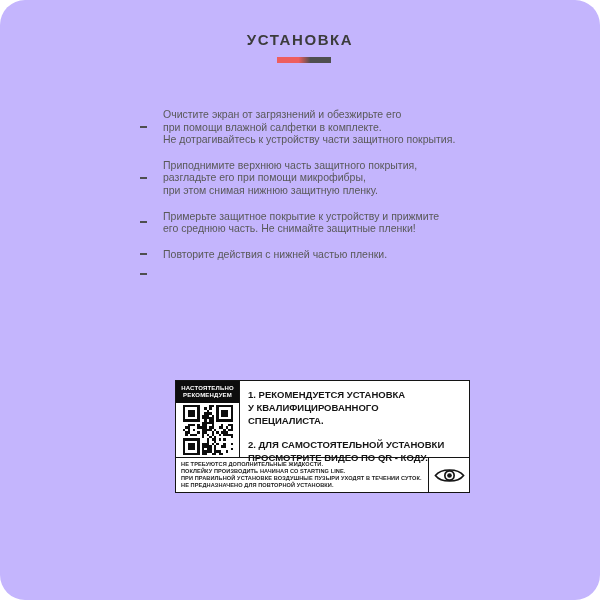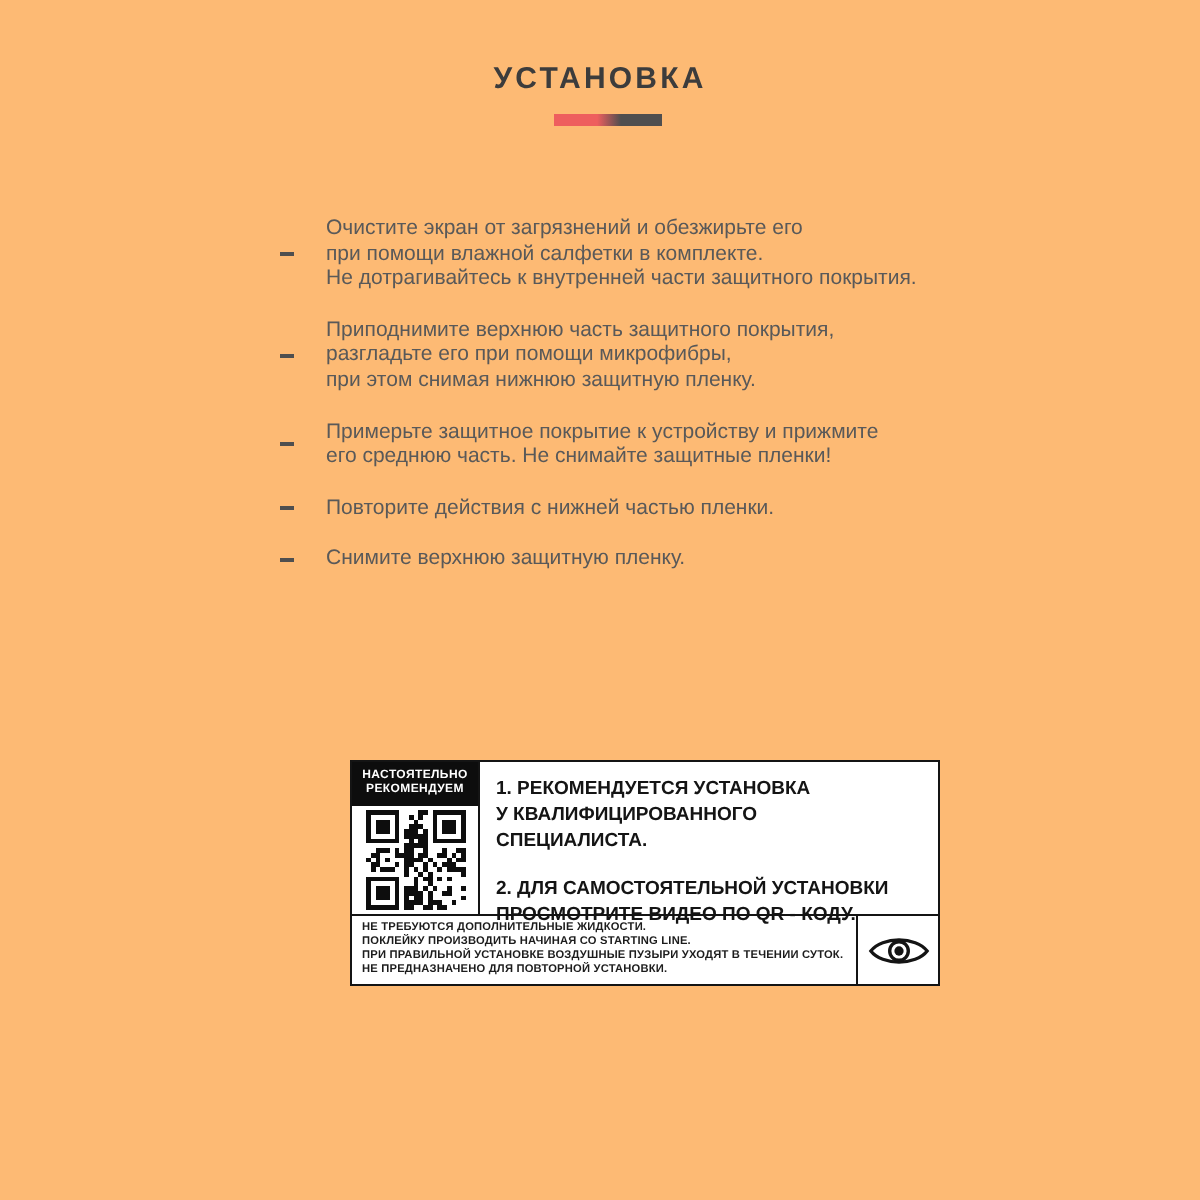--- a/index.html
+++ b/index.html
@@ -1,22 +1,23 @@
 <!DOCTYPE html>
 <html><head>
 <meta charset="utf-8">
 <style>
   * { margin:0; padding:0; box-sizing:border-box; }
   html,body { background:#fff; }
   .page {
     position:relative;
     width:600px; height:600px;
-    background:#fdba74;
+    background:#c4b5fd;
     font-family:"Liberation Sans", sans-serif;
     overflow:hidden;
+    border-radius:25px;
   }
   .title {
     position:absolute; top:31px; left:0; width:100%;
     text-align:center;
     font-size:15px; font-weight:700; letter-spacing:1.6px;
     color:#3c3c3c;
   }
   .accent-bar {
     position:absolute; top:57px; left:277px;
     width:54px; height:6px;
@@ -86,40 +87,39 @@
 <div class="page">
 
   <div class="title">УСТАНОВКА</div>
   <div class="accent-bar"></div>
 
   <div class="instructions">
     <div class="instruction-item">
       <span class="dash"></span>
       <span class="instruction-text">Очистите экран от загрязнений и обезжирьте его
 при помощи влажной салфетки в комплекте.
-Не дотрагивайтесь к внутренней части защитного покрытия.</span>
+Не дотрагивайтесь к устройству части защитного покрытия.</span>
     </div>
     <div class="instruction-item">
       <span class="dash"></span>
       <span class="instruction-text">Приподнимите верхнюю часть защитного покрытия,
 разгладьте его при помощи микрофибры,
 при этом снимая нижнюю защитную пленку.</span>
     </div>
     <div class="instruction-item">
       <span class="dash"></span>
       <span class="instruction-text">Примерьте защитное покрытие к устройству и прижмите
 его среднюю часть. Не снимайте защитные пленки!</span>
     </div>
     <div class="instruction-item">
       <span class="dash"></span>
       <span class="instruction-text">Повторите действия с нижней частью пленки.</span>
     </div>
     <div class="instruction-item">
       <span class="dash"></span>
-      <span class="instruction-text">Снимите верхнюю защитную пленку.</span>
     </div>
   </div>
 
   <div class="info-box">
     <div class="info-top">
       <div class="info-left">
         <div class="badge">
           <span>НАСТОЯТЕЛЬНО</span>
           <span>РЕКОМЕНДУЕМ</span>
         </div>

